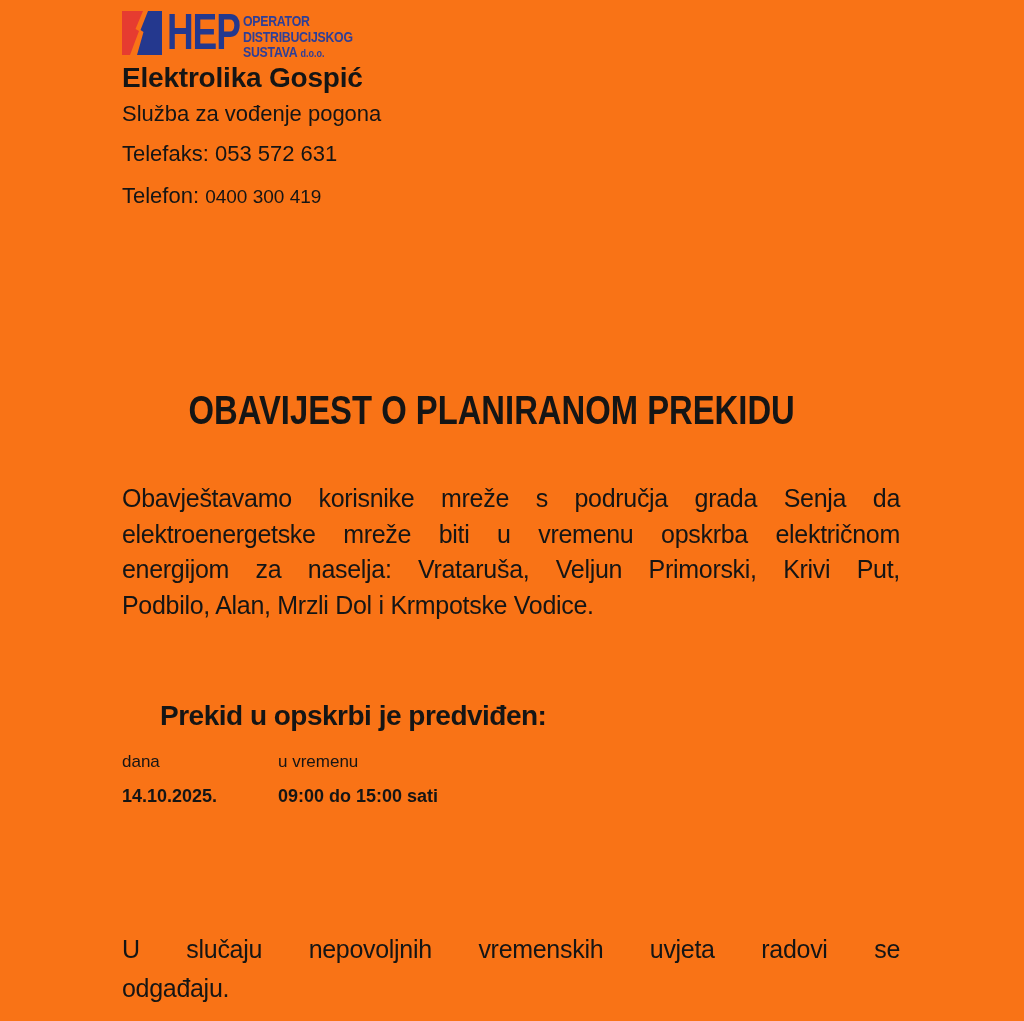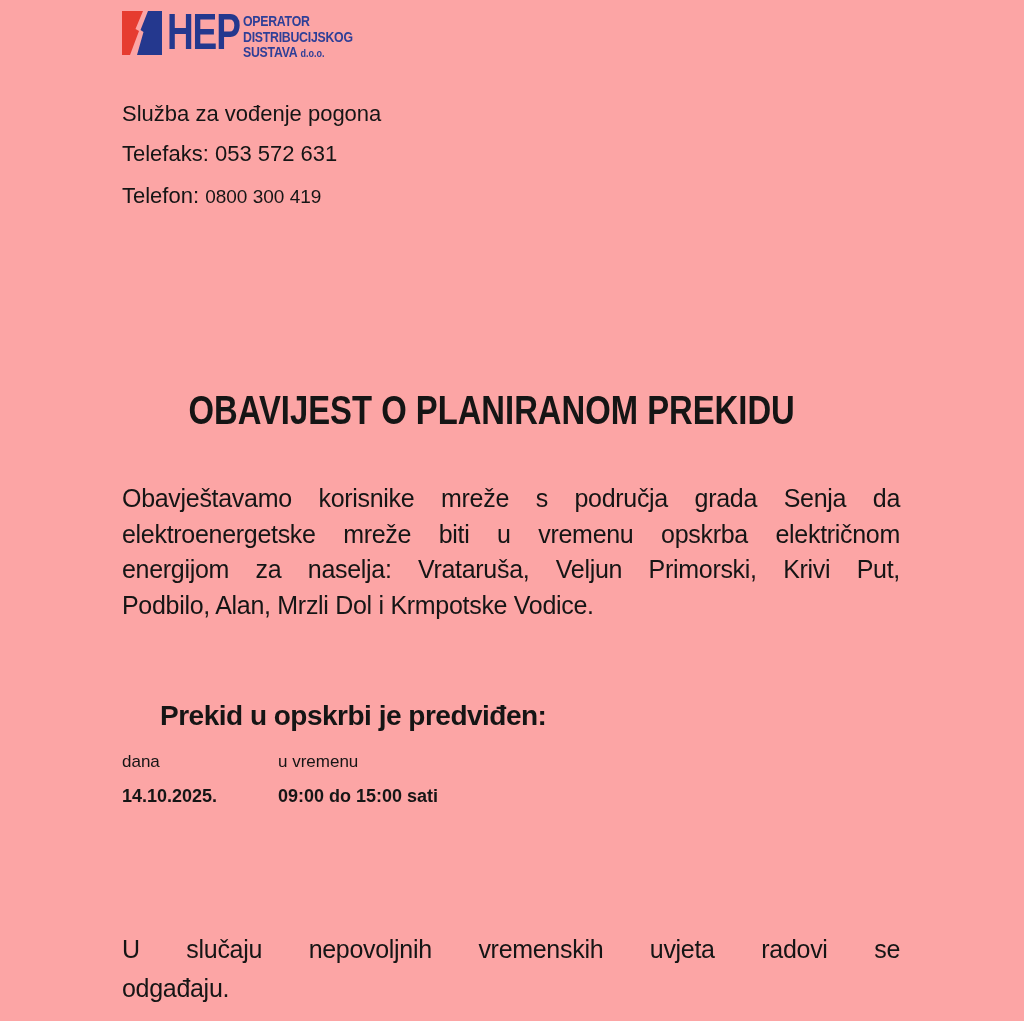--- a/index.html
+++ b/index.html
@@ -1,21 +1,21 @@
 <!DOCTYPE html>
 <html><head>
 <meta charset="utf-8">
 <style>
   * { margin: 0; padding: 0; box-sizing: border-box; }
   html, body { background: #ffffff; }
   .page {
     position: relative;
     width: 1024px;
     height: 1021px;
-    background: #fca5a5;
+    background: #f97316;
     font-family: "Liberation Sans", sans-serif;
     color: #151515;
     overflow: hidden;
   }
   
   .logo-row {
     position: absolute;
     top: 10px; left: 122px;
     display: flex;
     align-items: flex-start;
@@ -147,23 +147,24 @@
       <polygon points="26,0 40,0 40,44 15,44 21.5,21 18.5,19" fill="#24388e"></polygon>
     </svg>
     <span class="logo-hep">HEP</span>
     <div class="logo-operator">
       <div>OPERATOR</div>
       <div>DISTRIBUCIJSKOG</div>
       <div><span>SUSTAVA</span>&nbsp;<span class="suffix">d.o.o.</span></div>
     </div>
   </div>
 
+  <div class="org-name">Elektrolika Gospić</div>
   <div class="department">Služba za vođenje pogona</div>
   <div class="contact-fax">Telefaks: 053 572 631</div>
-  <div class="contact-phone"><span>Telefon: </span><span class="phone-number">0800 300 419</span></div>
+  <div class="contact-phone"><span>Telefon: </span><span class="phone-number">0400 300 419</span></div>
 
   <div class="notice-title"><span class="squeeze">OBAVIJEST O PLANIRANOM PREKIDU</span></div>
 
   <div class="body-par">
       <div class="jline">Obavještavamo korisnike mreže s područja grada Senja da</div>
       <div class="jline">elektroenergetske mreže biti u vremenu opskrba električnom</div>
       <div class="jline">energijom za naselja: Vrataruša, Veljun Primorski, Krivi Put,</div>
       <div class="jline">Podbilo, Alan, Mrzli Dol i Krmpotske Vodice.</div>
     </div>
 

